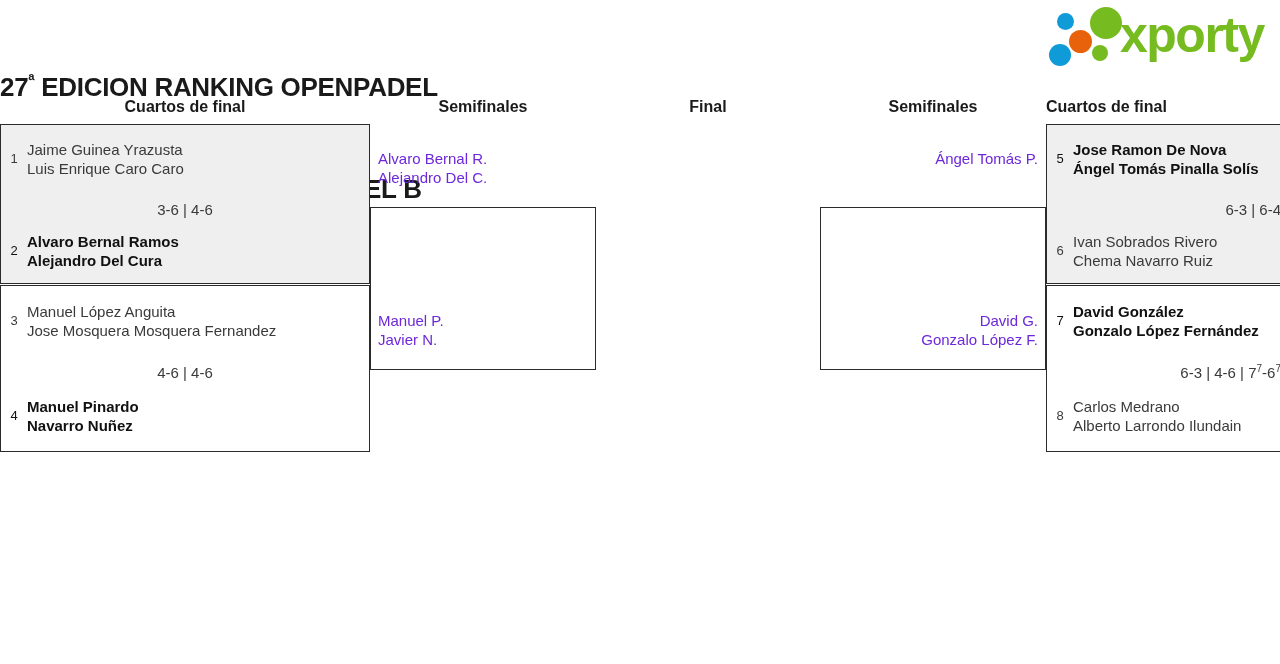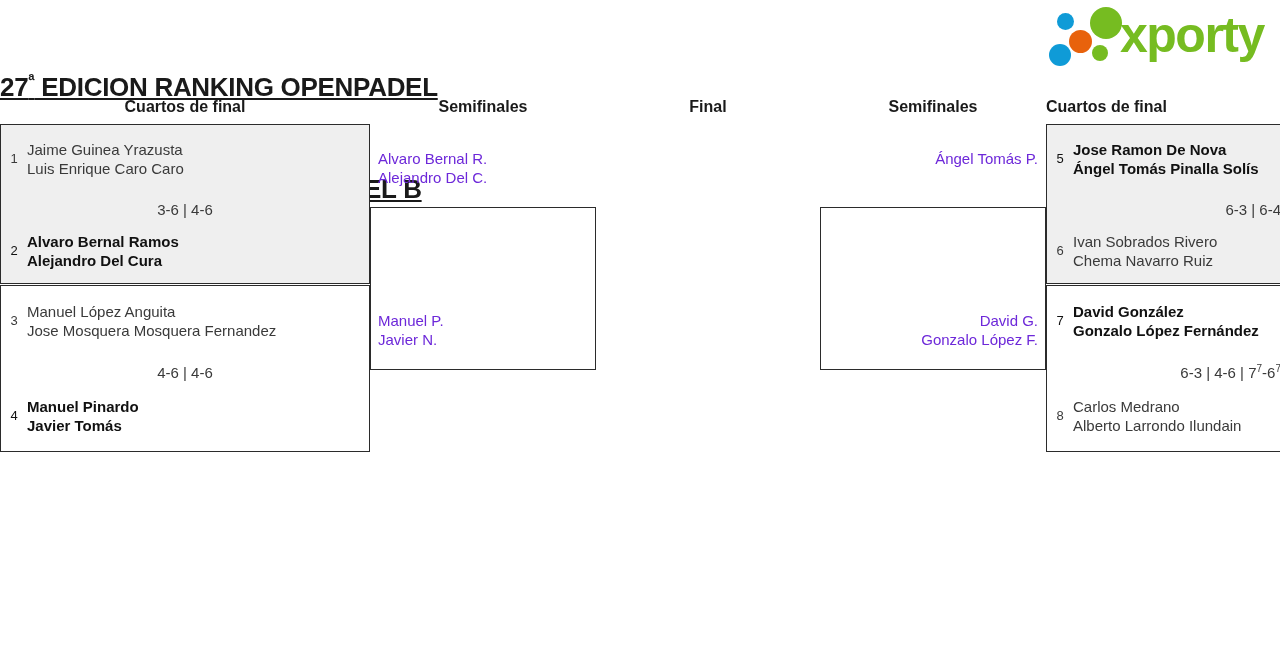--- a/index.html
+++ b/index.html
@@ -17,21 +17,21 @@
   .title {
     position: absolute;
     left: 0; top: 2px;
     font-size: 26px;
     font-weight: 700;
     line-height: 34px;
     letter-spacing: -0.3px;
     color: #1a1a1a;
     white-space: pre;
   }
-  .title .line { display: block; text-decoration: underline; }
+  .title .line { display: block; }
   .title sup.ord {
     font-size: 17px;
     vertical-align: super;
     line-height: 0;
   }
 
   
   .logo {
     position: absolute;
     left: 1048px; top: 4px;
@@ -207,21 +207,21 @@
       <span class="names">
         <span class="nm">Manuel López Anguita</span><br>
         <span class="nm">Jose Mosquera Mosquera Fernandez</span>
       </span>
     </div>
     <div class="score">4-6 | 4-6</div>
     <div class="side bot winner">
       <span class="seed">4</span>
       <span class="names">
         <span class="nm">Manuel Pinardo</span><br>
-        <span class="nm">Javier Tomás</span>
+        <span class="nm">Navarro Nuñez</span>
       </span>
     </div>
   </div>
 
   <div class="match" id="sf-l"></div>
   <div class="match" id="sf-r"></div>
 
   <div class="sf-label" id="sf-l-top">
     <span class="nm">Alvaro Bernal R.</span>
     <span class="nm">Alejandro Del C.</span>

